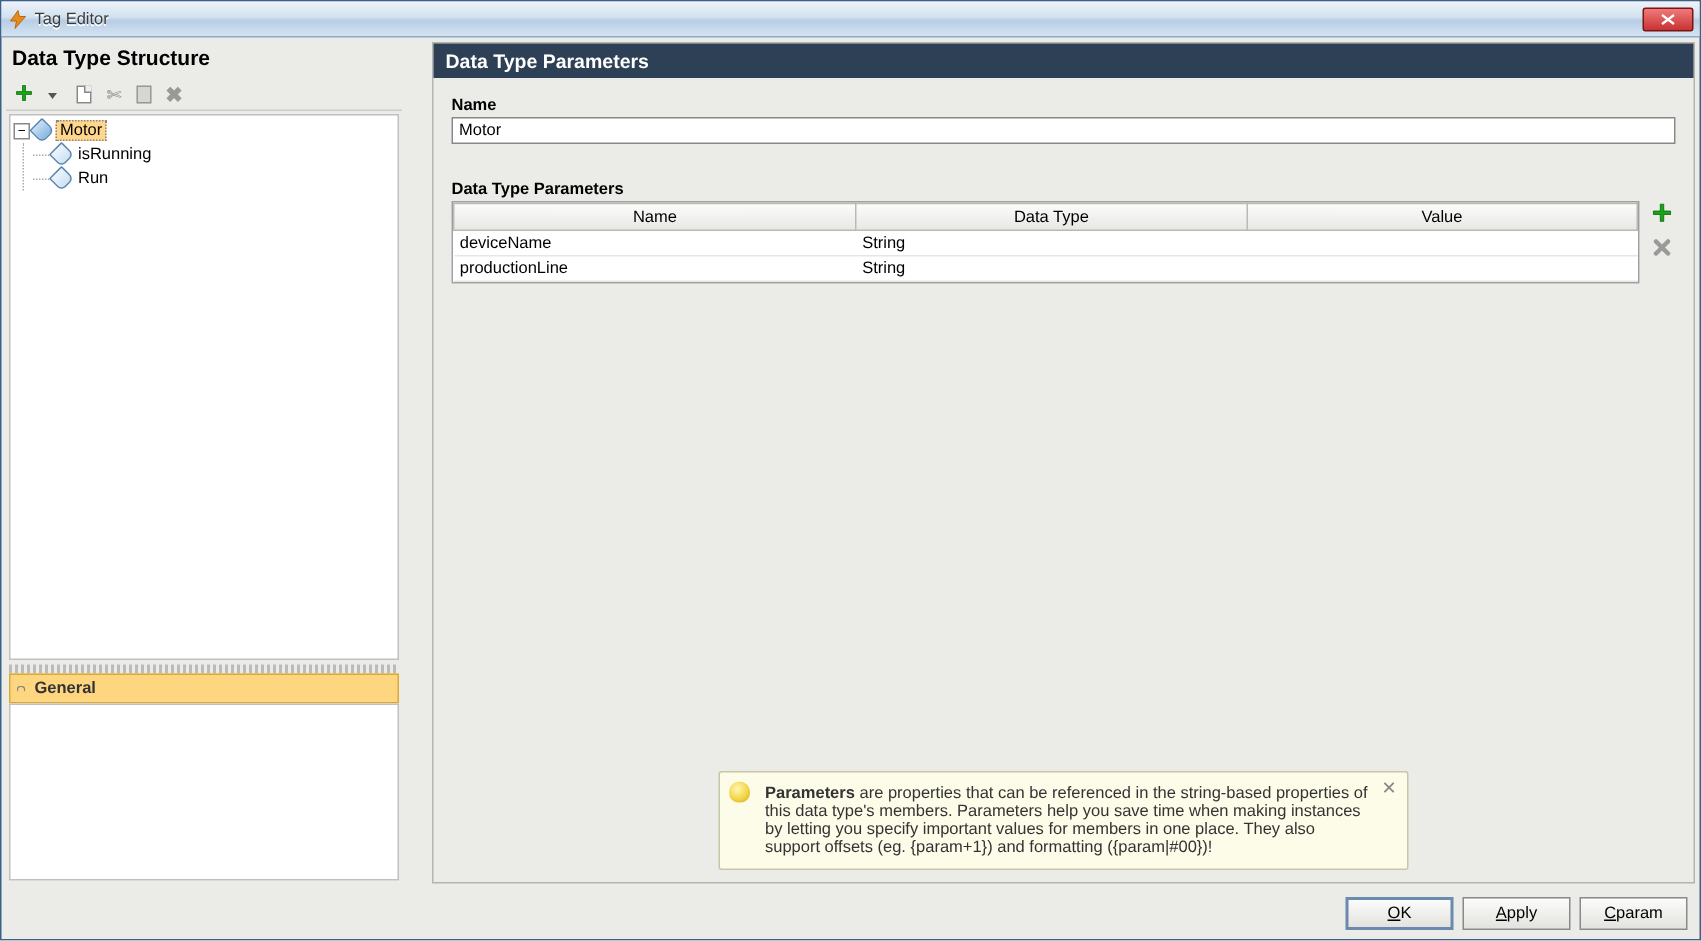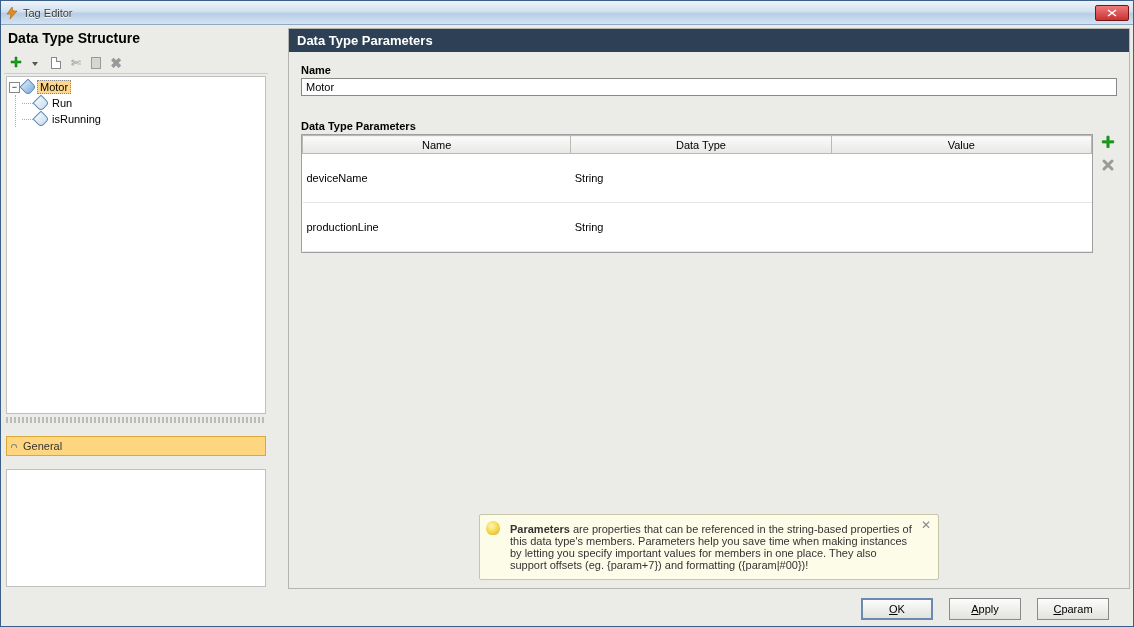--- a/index.html
+++ b/index.html
@@ -19,43 +19,43 @@
 .lefttitle { font-weight: bold; font-size: 14px; color: #000; padding: 2px 4px 6px 4px; }
 .toolbar { height: 22px; display: flex; align-items: center; gap: 4px; padding: 0 4px; border-bottom: 1px solid #ccc; }
 .tbtn { width: 16px; height: 16px; display: flex; align-items: center; justify-content: center; cursor: pointer; }
 .tree { flex: 1; background: #fff; border: 1px solid #c0c0c0; margin: 2px; overflow: auto; padding: 2px; min-height: 0; }
 .treerow { display: flex; align-items: center; height: 16px; }
 .expander { width: 11px; height: 11px; border: 1px solid #888; background: #fff; display: flex; align-items: center; justify-content: center; font-size: 9px; line-height: 1; margin-right: 2px; cursor: pointer; }
 .treelabel { padding: 0 2px; }
 .treelabel.selected { background: #ffd78c; border: 1px dotted #888; }
 .treeline { margin-left: 6px; border-left: 1px dotted #aaa; padding-left: 6px; margin-bottom: 2px; }
 .splitter-dots { height: 6px; background: repeating-linear-gradient(to right, #bbb 0 2px, transparent 2px 4px); margin: 1px 2px 0 2px; }
-.general-tab { background: #ffd680; border: 1px solid #d9a93a; height: 20px; display: flex; align-items: center; gap: 4px; padding: 0 4px; margin: 13px 2px; font-weight: normal; color: #333; cursor: pointer; }
+.general-tab { background: #ffd680; border: 1px solid #d9a93a; height: 20px; display: flex; align-items: center; gap: 4px; padding: 0 4px; margin: 0 2px; font-weight: bold; color: #333; cursor: pointer; }
 .general-body { flex: 0 0 118px; background: #fff; border: 1px solid #c0c0c0; margin: 0 2px 2px 2px; }
 
 .propheader { background: #2d4055; color: #fff; font-weight: bold; font-size: 13px; padding: 4px 8px; }
 .propbody { flex: 1; padding: 8px 12px; display: flex; flex-direction: column; min-height: 0; overflow: hidden; justify-content: center; }
 .lbl { font-weight: bold; margin-top: 4px; margin-bottom: 2px; }
 .textinput { width: 100%; border: 1px solid #888; padding: 2px 4px; background: #fff; height: 18px; }
 .paramrow { display: flex; align-items: flex-start; gap: 6px; }
 .table-wrap { flex: 1; border: 1px solid #a0a0a0; background: #fff; min-height: 0; }
 .side-btns { display: flex; flex-direction: column; gap: 4px; }
 .plusbtn, .xbtn { width: 18px; height: 18px; display: flex; align-items: center; justify-content: center; cursor: pointer; }
 .plusbtn svg path { fill: #17a517; }
 .xbtn svg path { fill: #9a9a9a; }
 
 table.params { width: 100%; border-collapse: collapse; table-layout: fixed; }
 table.params th { background: linear-gradient(to bottom, #fbfbfb, #e7e7e4); border: 1px solid #b9b9b6; padding: 2px; font-weight: normal; text-align: center; height: 18px; }
-table.params td { border-bottom: 1px solid #e6e6e4; padding: 18px 4px; height: 15px; text-align: left; }
+table.params td { border-bottom: 1px solid #e6e6e4; padding: 2px 4px; height: 15px; text-align: left; }
 
 .tip { margin: 10px auto 0 auto; width: 460px; border: 1px solid #c9c6a8; background: #fdfce9; padding: 8px 26px 8px 30px; position: relative; border-radius: 2px; color: #333; }
 .tip .bulb { position: absolute; left: 6px; top: 6px; width: 14px; height: 14px; background: radial-gradient(circle at 40% 35%, #fff7b0, #f3d54a 55%, #caa91d); border-radius: 50% 50% 45% 45%; }
 .tip .closex { position: absolute; right: 6px; top: 4px; width: 12px; height: 12px; cursor: pointer; color: #888; font-size: 12px; line-height: 12px; text-align: center; }
 
-.footer { height: 34px; display: flex; align-items: center; justify-content: flex-end; gap: 16px; padding: 0 24px; }
+.footer { height: 34px; display: flex; align-items: center; justify-content: flex-end; gap: 6px; padding: 0 8px; }
 .btn { min-width: 72px; height: 22px; border: 1px solid #8a8a8a; background: linear-gradient(to bottom, #fcfcfc, #e2e2de); text-align: center; cursor: pointer; padding: 0 10px; }
 .btn.default { border: 2px solid #6a8ab0; }
 .btn u { text-decoration: underline; }
 
 .tagicon { display:inline-block; width:12px; height:12px; transform: rotate(-45deg); background: linear-gradient(to bottom, #c7e0f7, #8ab7e0); border:1px solid #5a86b0; border-radius: 1px 1px 4px 4px; margin-right:3px; }
 .docicon { display:inline-block; width:10px; height:12px; background:#fff; border:1px solid #888; position:relative; }
 .docicon:after { content:""; position:absolute; right:-1px; top:-1px; width:4px; height:4px; background:#eee; border-left:1px solid #888; border-bottom:1px solid #888; }
 .scissors { color:#888; font-size:12px; }
 .clipboard { display:inline-block; width:10px; height:12px; background:#d7d7d0; border:1px solid #999; }
 .grayx { color:#999; font-weight:bold; font-size:14px; }
@@ -107,26 +107,26 @@
       <div class="tree">
         <div class="treerow">
           <div class="expander">−</div>
           <span class="tagicon"></span>
           <span class="treelabel selected">Motor</span>
         </div>
         <div class="treeline">
           <div class="treerow">
             <span style="width:11px; display:inline-block; border-top:1px dotted #aaa; margin-right:2px;"></span>
             <span class="tagicon" style="background:linear-gradient(#eef5fb,#cfe2f3);"></span>
-            <span class="treelabel">Run</span>
+            <span class="treelabel">isRunning</span>
           </div>
           <div class="treerow">
             <span style="width:11px; display:inline-block; border-top:1px dotted #aaa; margin-right:2px;"></span>
             <span class="tagicon" style="background:linear-gradient(#eef5fb,#cfe2f3);"></span>
-            <span class="treelabel">isRunning</span>
+            <span class="treelabel">Run</span>
           </div>
         </div>
       </div>
       <div class="splitter-dots"></div>
       <div class="general-tab">
         <span class="clip-g"></span>
         <span>General</span>
       </div>
       <div class="general-body"></div>
     </div>
@@ -178,21 +178,21 @@
               <svg width="14" height="14" viewBox="0 0 14 14">
                   <path d="M3 3l8 8M11 3l-8 8" stroke="#9a9a9a" stroke-width="3" stroke-linecap="round"></path>
                 </svg>
             </div>
           </div>
         </div>
 
         <div class="tip">
           <div class="bulb"></div>
           <div class="closex">✕</div>
-          <span><b>Parameters</b><span> are properties that can be referenced in the string-based properties of this data type's members. Parameters help you save time when making instances by letting you specify important values for members in one place. They also support offsets (eg. {param+7}) and formatting ({param|#00})!</span></span>
+          <span><b>Parameters</b><span> are properties that can be referenced in the string-based properties of this data type's members. Parameters help you save time when making instances by letting you specify important values for members in one place. They also support offsets (eg. {param+1}) and formatting ({param|#00})!</span></span>
         </div>
       </div>
     </div>
   </div>
 
   <div class="footer">
     <button class="btn default"><u>O</u><span>K</span></button>
     <button class="btn"><u>A</u><span>pply</span></button>
     <button class="btn"><u>C</u><span>param</span></button>
   </div>

